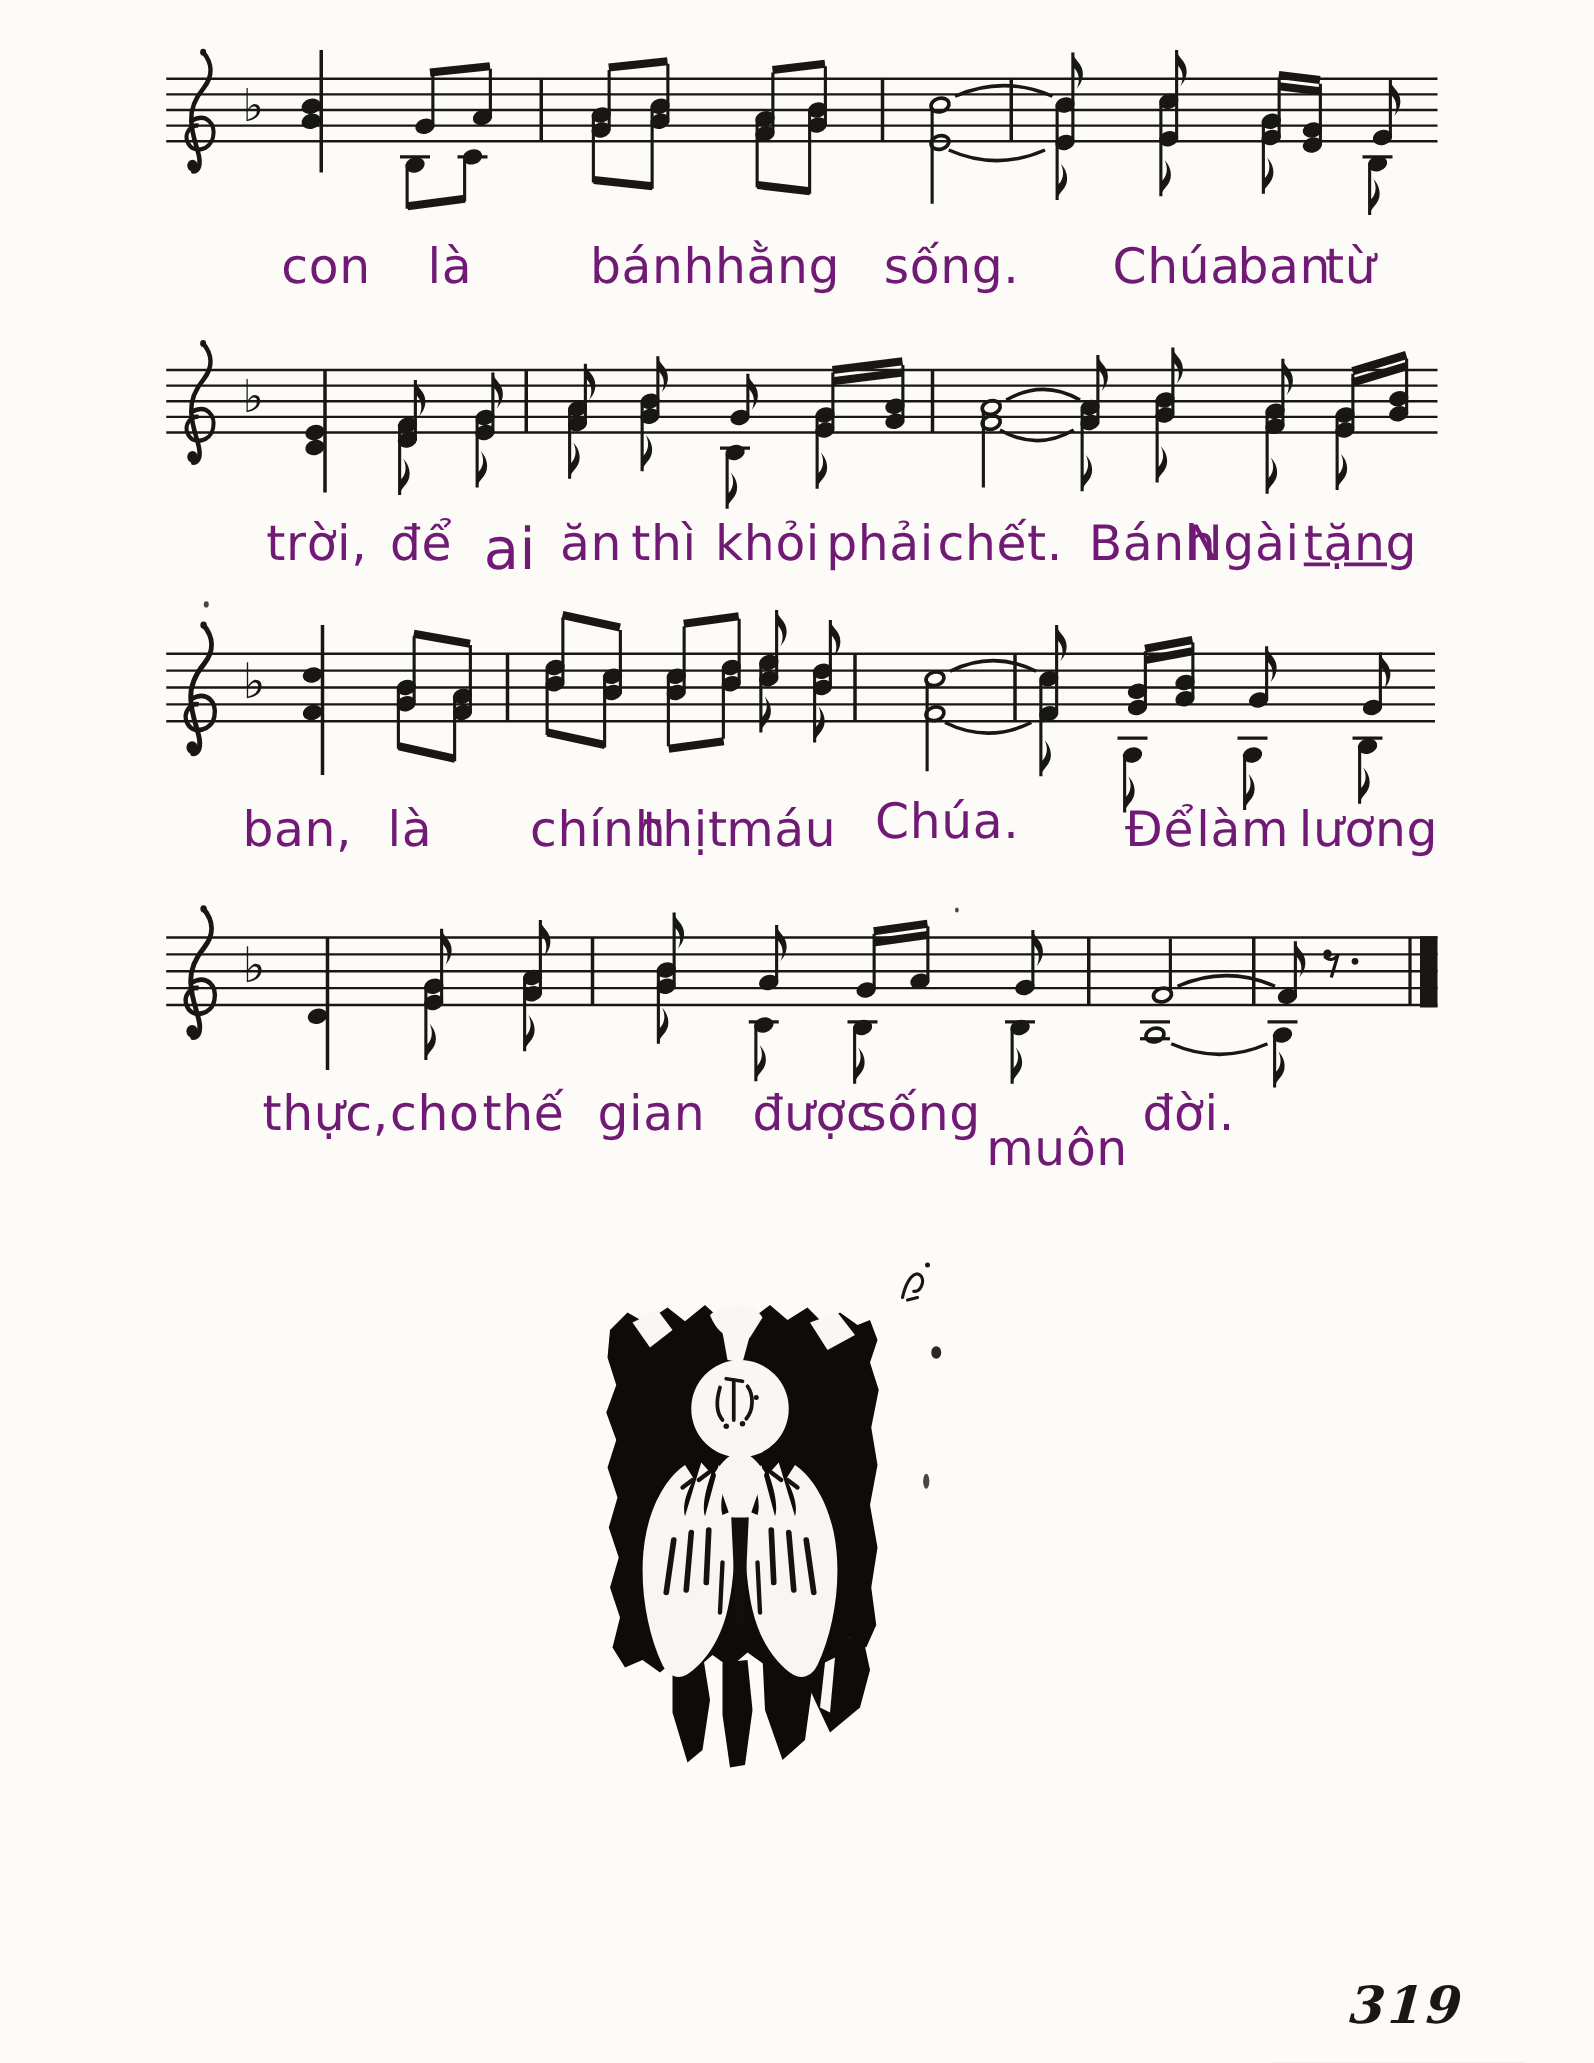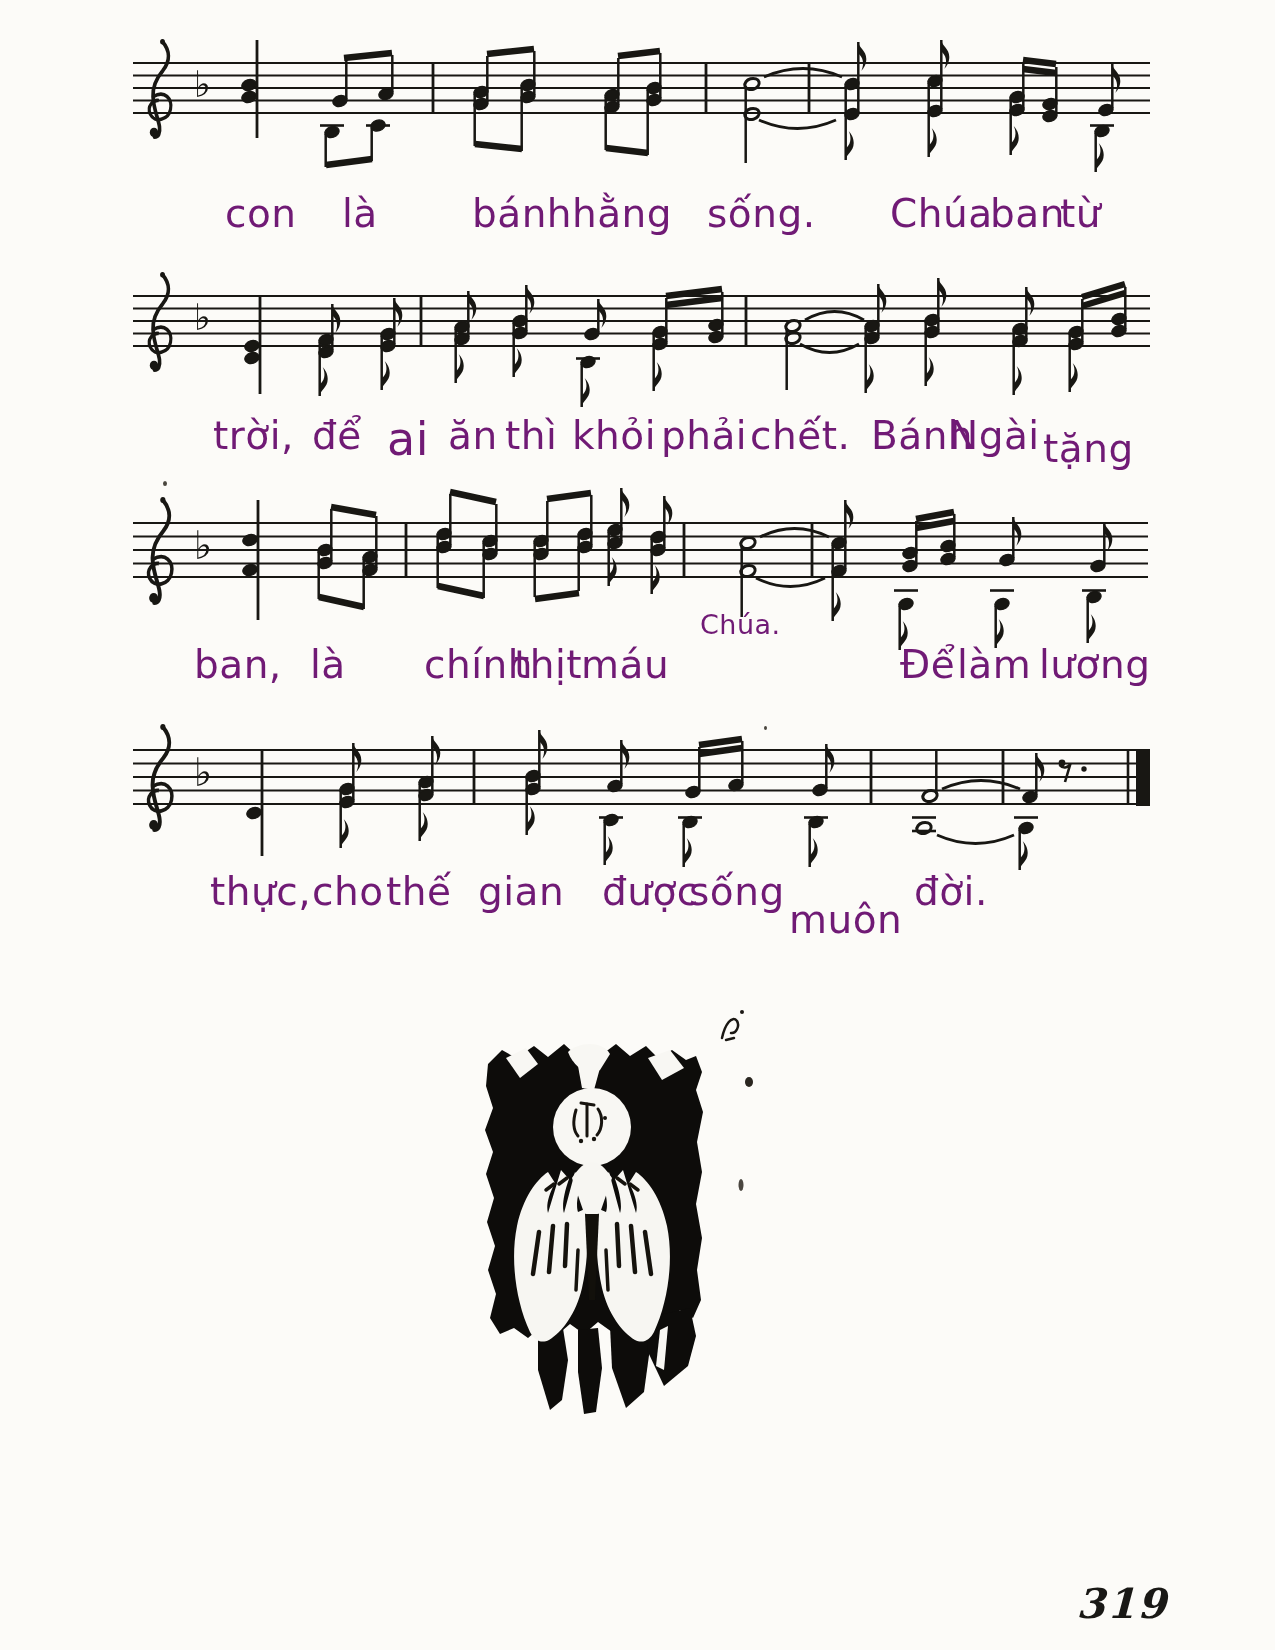--- a/index.html
+++ b/index.html
@@ -397,29 +397,29 @@
         <span style="left: 213px; top: 416px; font-size: 39px;">trời,</span>
         <span style="left: 312px; top: 416px; font-size: 39px;">để</span>
         <span style="left: 387px; top: 416px; font-size: 46px;">ai</span>
         <span style="left: 448px; top: 416px; font-size: 39px;">ăn</span>
         <span style="left: 505px; top: 416px; font-size: 39px;">thì</span>
         <span style="left: 572px; top: 416px; font-size: 39px;">khỏi</span>
         <span style="left: 661px; top: 416px; font-size: 39px;">phải</span>
         <span style="left: 750px; top: 416px; font-size: 39px;">chết.</span>
         <span style="left: 871px; top: 416px; font-size: 39px;">Bánh</span>
         <span style="left: 949px; top: 416px; font-size: 39px;">Ngài</span>
-        <span style="left: 1043px; top: 429px; font-size: 39px;">tặng</span>
+        <span style="left: 1043px; top: 416px; font-size: 39px; text-decoration: underline;">tặng</span>
       </div>
       <div>
         <span style="left: 194px; top: 645px; font-size: 39px;">ban,</span>
         <span style="left: 310px; top: 645px; font-size: 39px;">là</span>
         <span style="left: 424px; top: 645px; font-size: 39px;">chính</span>
         <span style="left: 514px; top: 645px; font-size: 39px;">thịt</span>
         <span style="left: 581px; top: 645px; font-size: 39px;">máu</span>
-        <span style="left: 700px; top: 611px; font-size: 27px;">Chúa.</span>
+        <span style="left: 700px; top: 638px; font-size: 39px;">Chúa.</span>
         <span style="left: 900px; top: 645px; font-size: 39px;">Để</span>
         <span style="left: 957px; top: 645px; font-size: 39px;">làm</span>
         <span style="left: 1039px; top: 645px; font-size: 39px;">lương</span>
       </div>
       <div>
         <span style="left: 210px; top: 872px; font-size: 39px;">thực,</span>
         <span style="left: 312px; top: 872px; font-size: 39px;">cho</span>
         <span style="left: 386px; top: 872px; font-size: 39px;">thế</span>
         <span style="left: 478px; top: 872px; font-size: 39px;">gian</span>
         <span style="left: 602px; top: 872px; font-size: 39px;">được</span>

